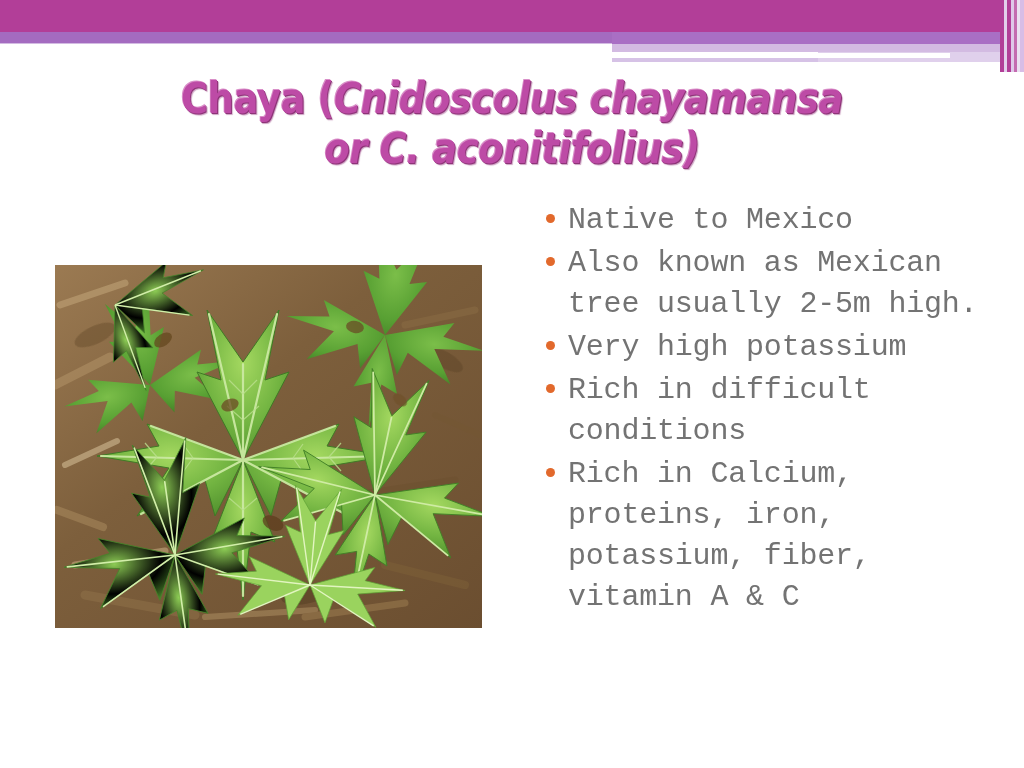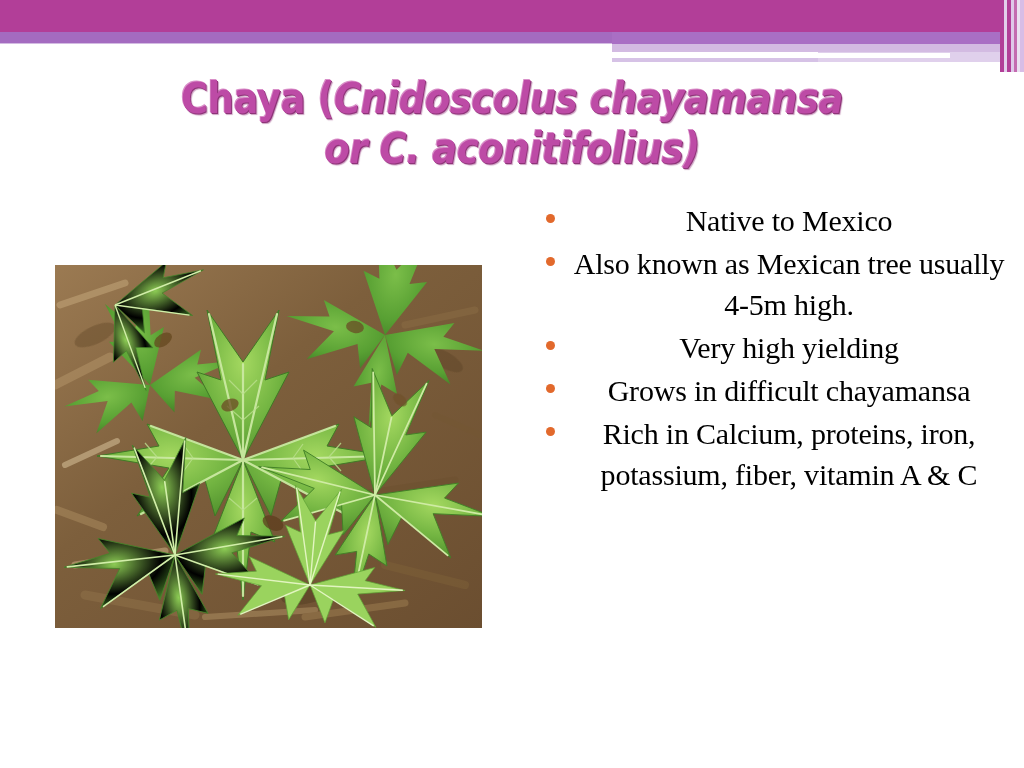--- a/index.html
+++ b/index.html
@@ -160,26 +160,25 @@
   .bullet-dot i {
     display: block;
     width: 9px;
     height: 9px;
     border-radius: 50%;
     background: #E2692C;
     margin-left: 6px;
   }
   .bullet-text {
     flex: 1 1 auto;
-    font-family: Liberation Serif, serif;
+    font-family: Liberation Mono, monospace;
     font-size: 30px;
     line-height: 41px;
-    color: #000000;
+    color: #737373;
     letter-spacing: -0.2px;
-    text-align: center;
   }
 </style>
 </head>
 <body>
 
 <div class="slide">
 
   <div class="banner">
     <div class="band-deep"></div>
     <div class="band-mid"></div>
@@ -370,33 +369,33 @@
       <div class="bullet-item">
         <div class="bullet-dot">
           <i style="background: rgb(226, 105, 44);"></i>
         </div>
         <div class="bullet-text">Native to Mexico</div>
       </div>
       <div class="bullet-item">
         <div class="bullet-dot">
           <i style="background: rgb(226, 105, 44);"></i>
         </div>
-        <div class="bullet-text">Also known as Mexican tree usually 4-5m high.</div>
+        <div class="bullet-text">Also known as Mexican tree usually 2-5m high.</div>
       </div>
       <div class="bullet-item">
         <div class="bullet-dot">
           <i style="background: rgb(226, 105, 44);"></i>
         </div>
-        <div class="bullet-text">Very high yielding</div>
+        <div class="bullet-text">Very high potassium</div>
       </div>
       <div class="bullet-item">
         <div class="bullet-dot">
           <i style="background: rgb(226, 105, 44);"></i>
         </div>
-        <div class="bullet-text">Grows in difficult chayamansa</div>
+        <div class="bullet-text">Rich in difficult conditions</div>
       </div>
       <div class="bullet-item">
         <div class="bullet-dot">
           <i style="background: rgb(226, 105, 44);"></i>
         </div>
         <div class="bullet-text">Rich in Calcium, proteins, iron, potassium, fiber, vitamin A &amp; C</div>
       </div>
     </div>
 
 </div>

